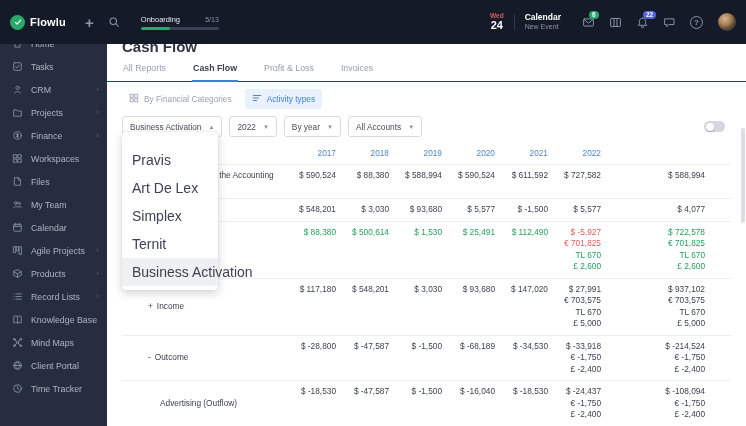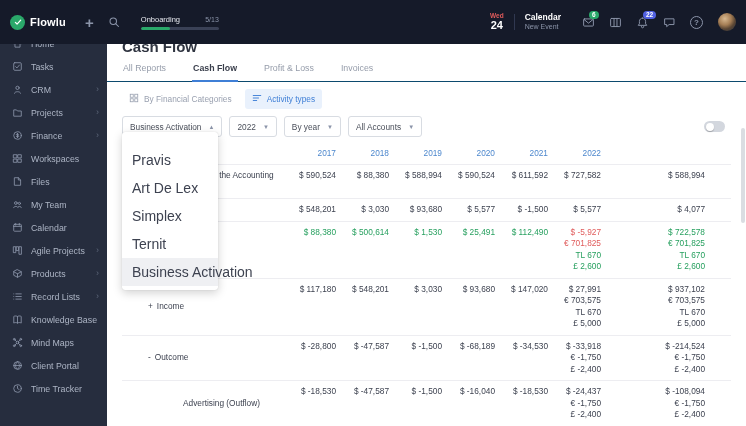--- a/index.html
+++ b/index.html
@@ -63,21 +63,21 @@
   .rtable { margin:6px 15px 0; }
   .trow { display:grid; grid-template-columns:165px repeat(6,53px) 1fr; }
   .hcell { font-size:8.3px; padding:5px 4px 6px; text-align:right; color:#4c87cd; cursor:pointer; }
   .hcell.first { cursor:default; }
   .hcell.balance { color:#979eac; cursor:default; padding-right:26px; }
   .brow { border-top:1px solid #ededf1; }
   .cell { font-size:8.3px; color:#3d4250; text-align:right; padding:5px 4px; line-height:11.5px; align-self:start; }
   .cell.balance { padding-right:26px; }
   .cell.label { text-align:left; align-self:center; padding-left:4px; line-height:11.5px; }
   .cell.label.ind1 { padding-left:26px; }
-  .cell.label.ind2 { padding-left:38px;text-align:center; }
+  .cell.label.ind2 { padding-left:38px; }
   .expander { margin-right:4px; }
   .ln.green { color:#27a05f; }
   .ln.red { color:#e05b5b; }
   
   .menu { position:absolute; left:15px; top:104px; width:96px; background:#fff; border-radius:3px;
           box-shadow:0 0 1px rgba(0,0,0,.2), 0 3px 10px rgba(0,0,0,.18); padding:14px 0 4px; z-index:60; }
   .mi { font-size:14px; color:#3d4250; padding:6px 10px; cursor:pointer; white-space:nowrap; }
   .mi.selected { background:#eff0f3; }
   
   .vscroll { position:absolute; right:1px; top:100px; width:4px; height:170px; }

